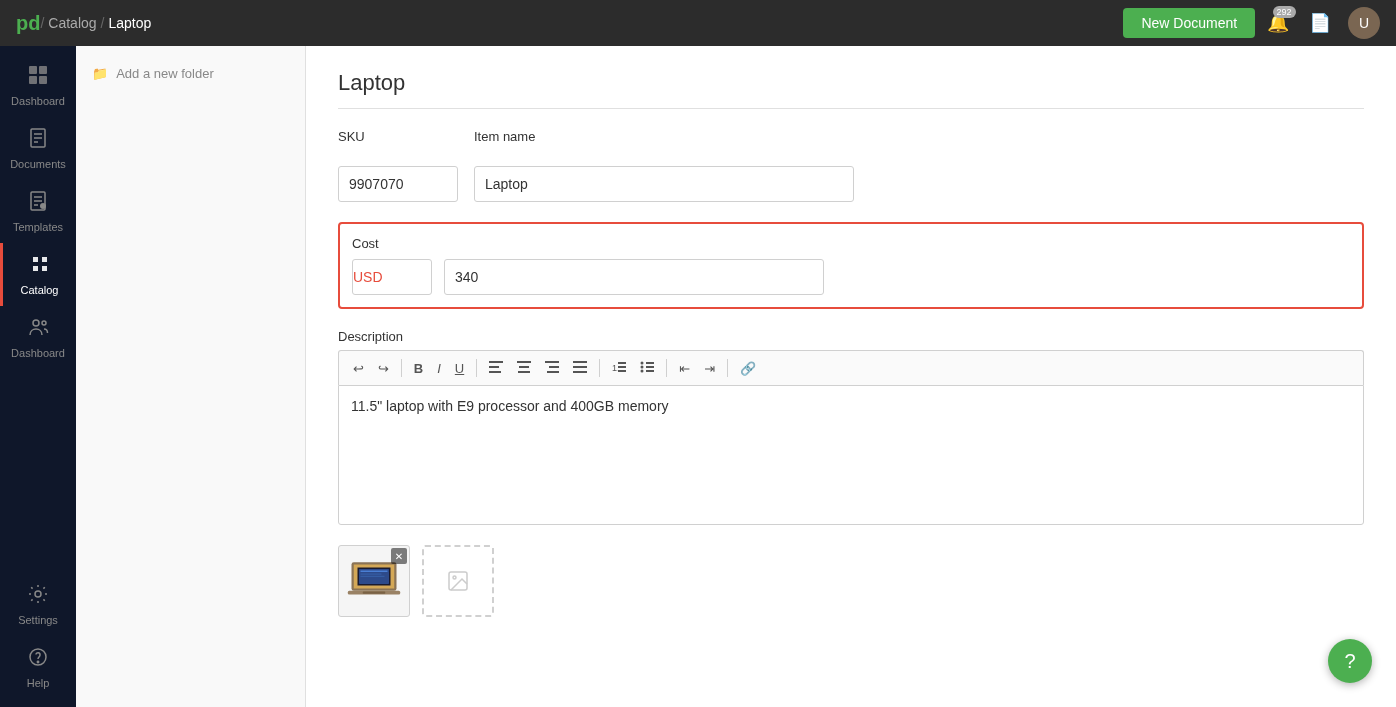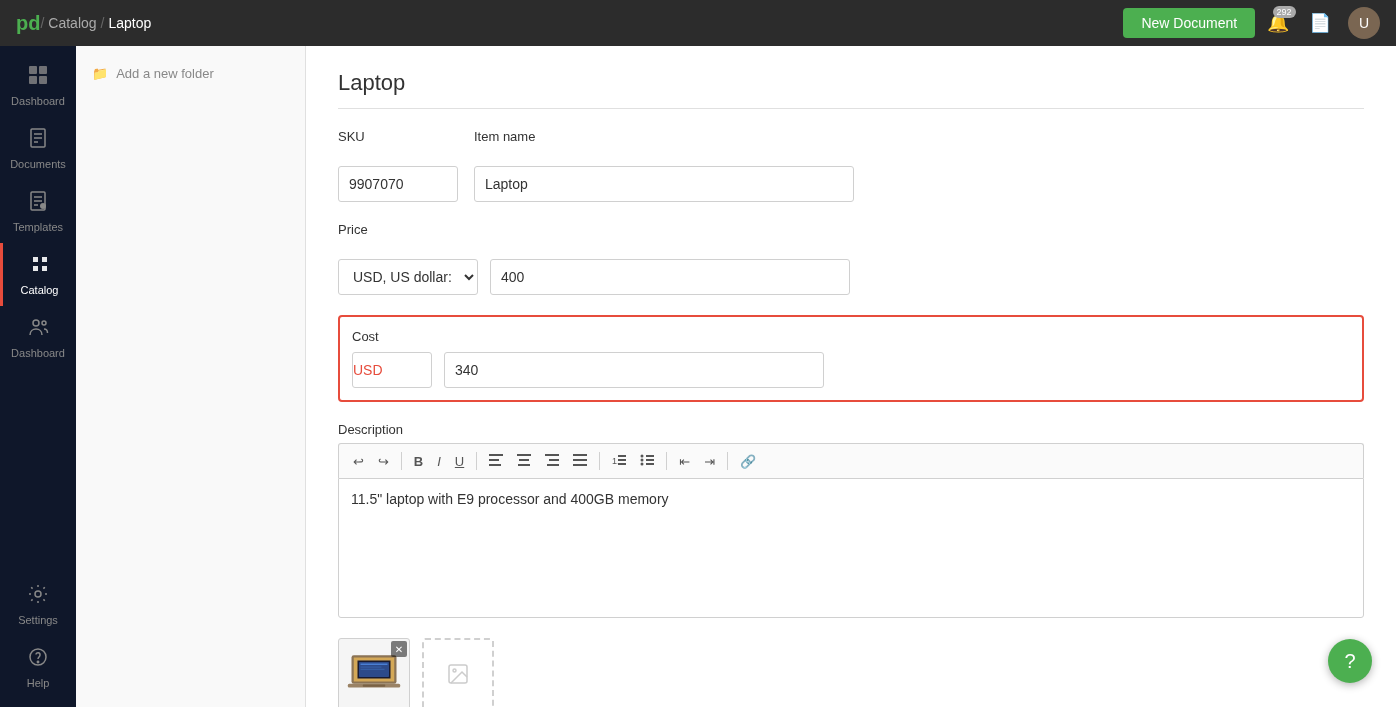--- a/index.html
+++ b/index.html
@@ -492,31 +492,20 @@
       <div class="form-group sku">
         <label class="form-label">SKU</label>
         <input class="form-input" type="text" value="9907070" style="">
       </div>
       <div class="form-group item-name">
         <label class="form-label">Item name</label>
         <input class="form-input" type="text" value="Laptop" style="width: 380px;">
       </div>
     </div>
 
-    <div class="form-group price" style="margin-bottom:20px;">
-      <label class="form-label">Price</label>
-      <div class="price-row">
-        <select class="price-currency">
-          <option>USD, US dollar:</option>
-          <option>EUR, Euro:</option>
-          <option>GBP, British Pound:</option>
-        </select>
-        <input class="price-value" type="text" value="400" style="">
-      </div>
-    </div>
 
     <div class="cost-section">
       <label class="form-label">Cost</label>
       <div class="cost-row">
         <input class="cost-currency" type="text" value="USD" style="color: rgb(231, 76, 60);">
         <input class="cost-value" type="text" value="340" style="">
       </div>
     </div>
 
     <div class="desc-section">

